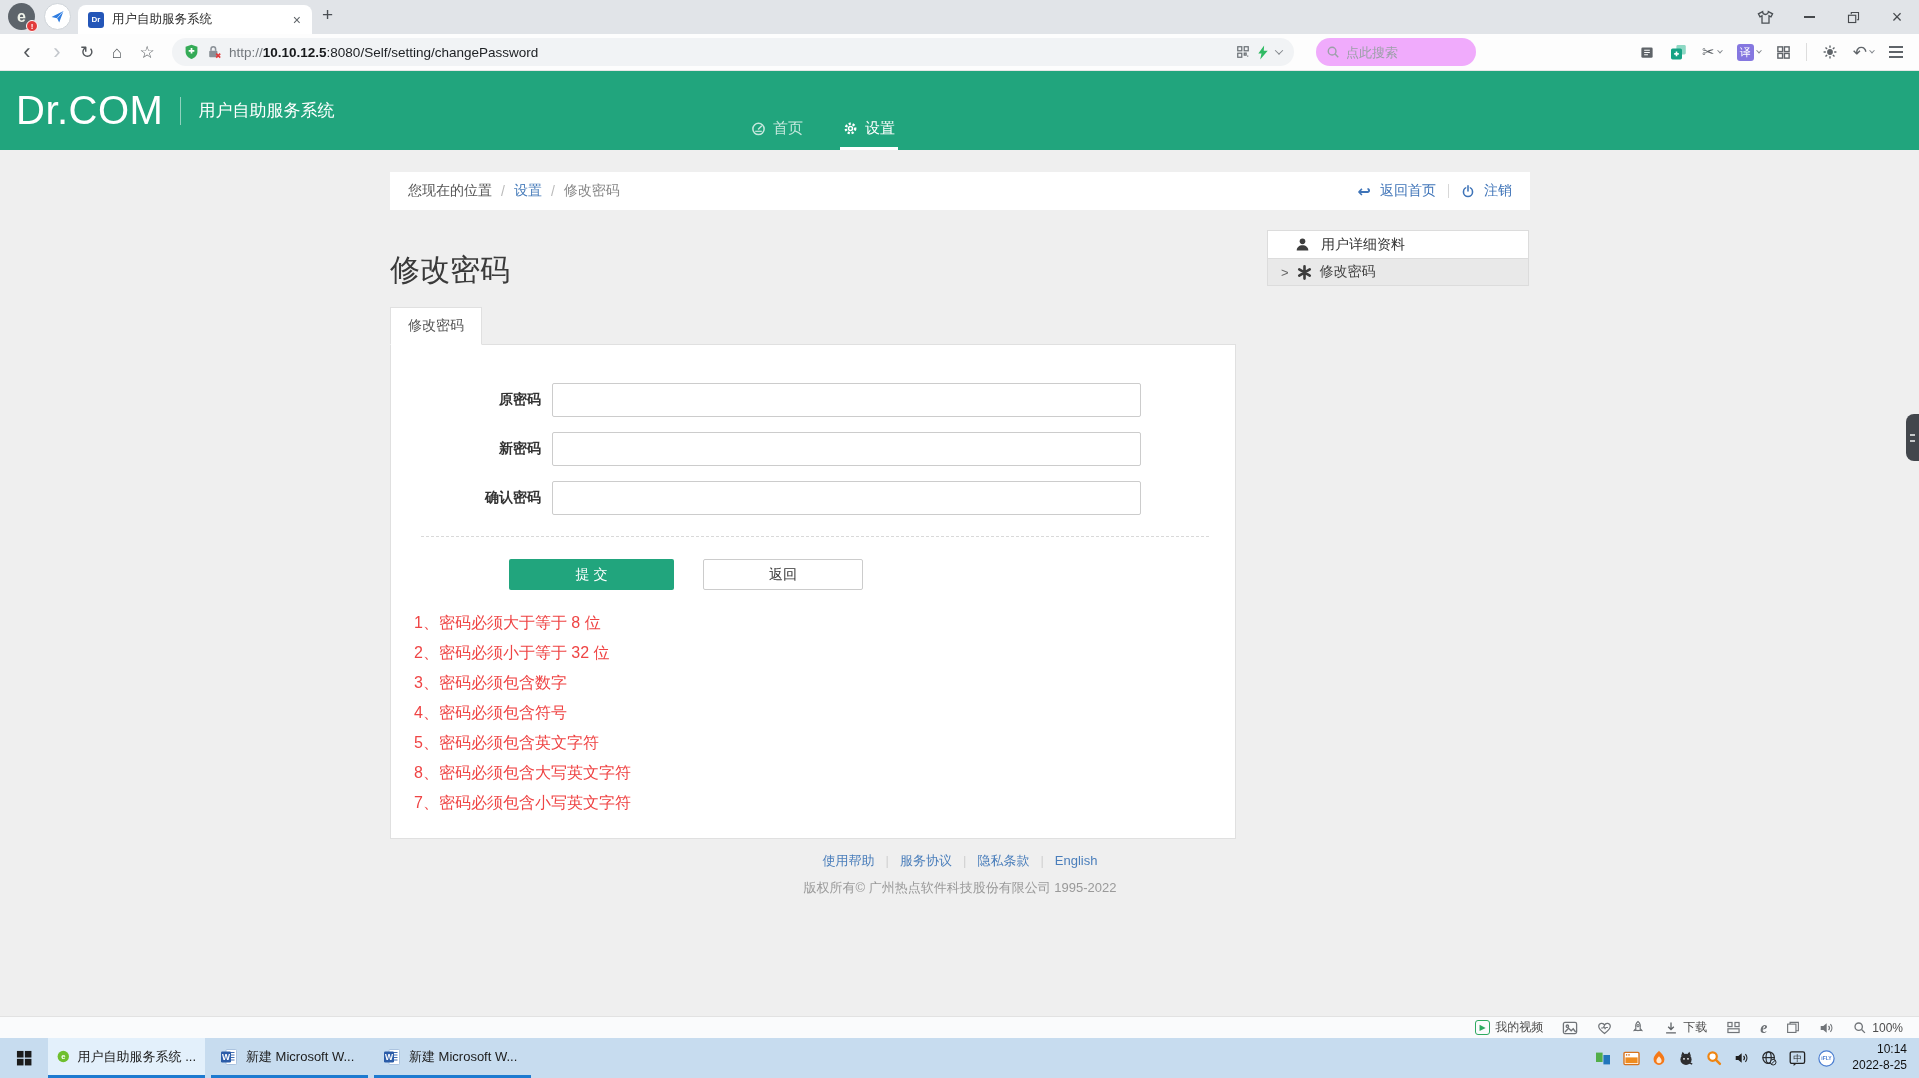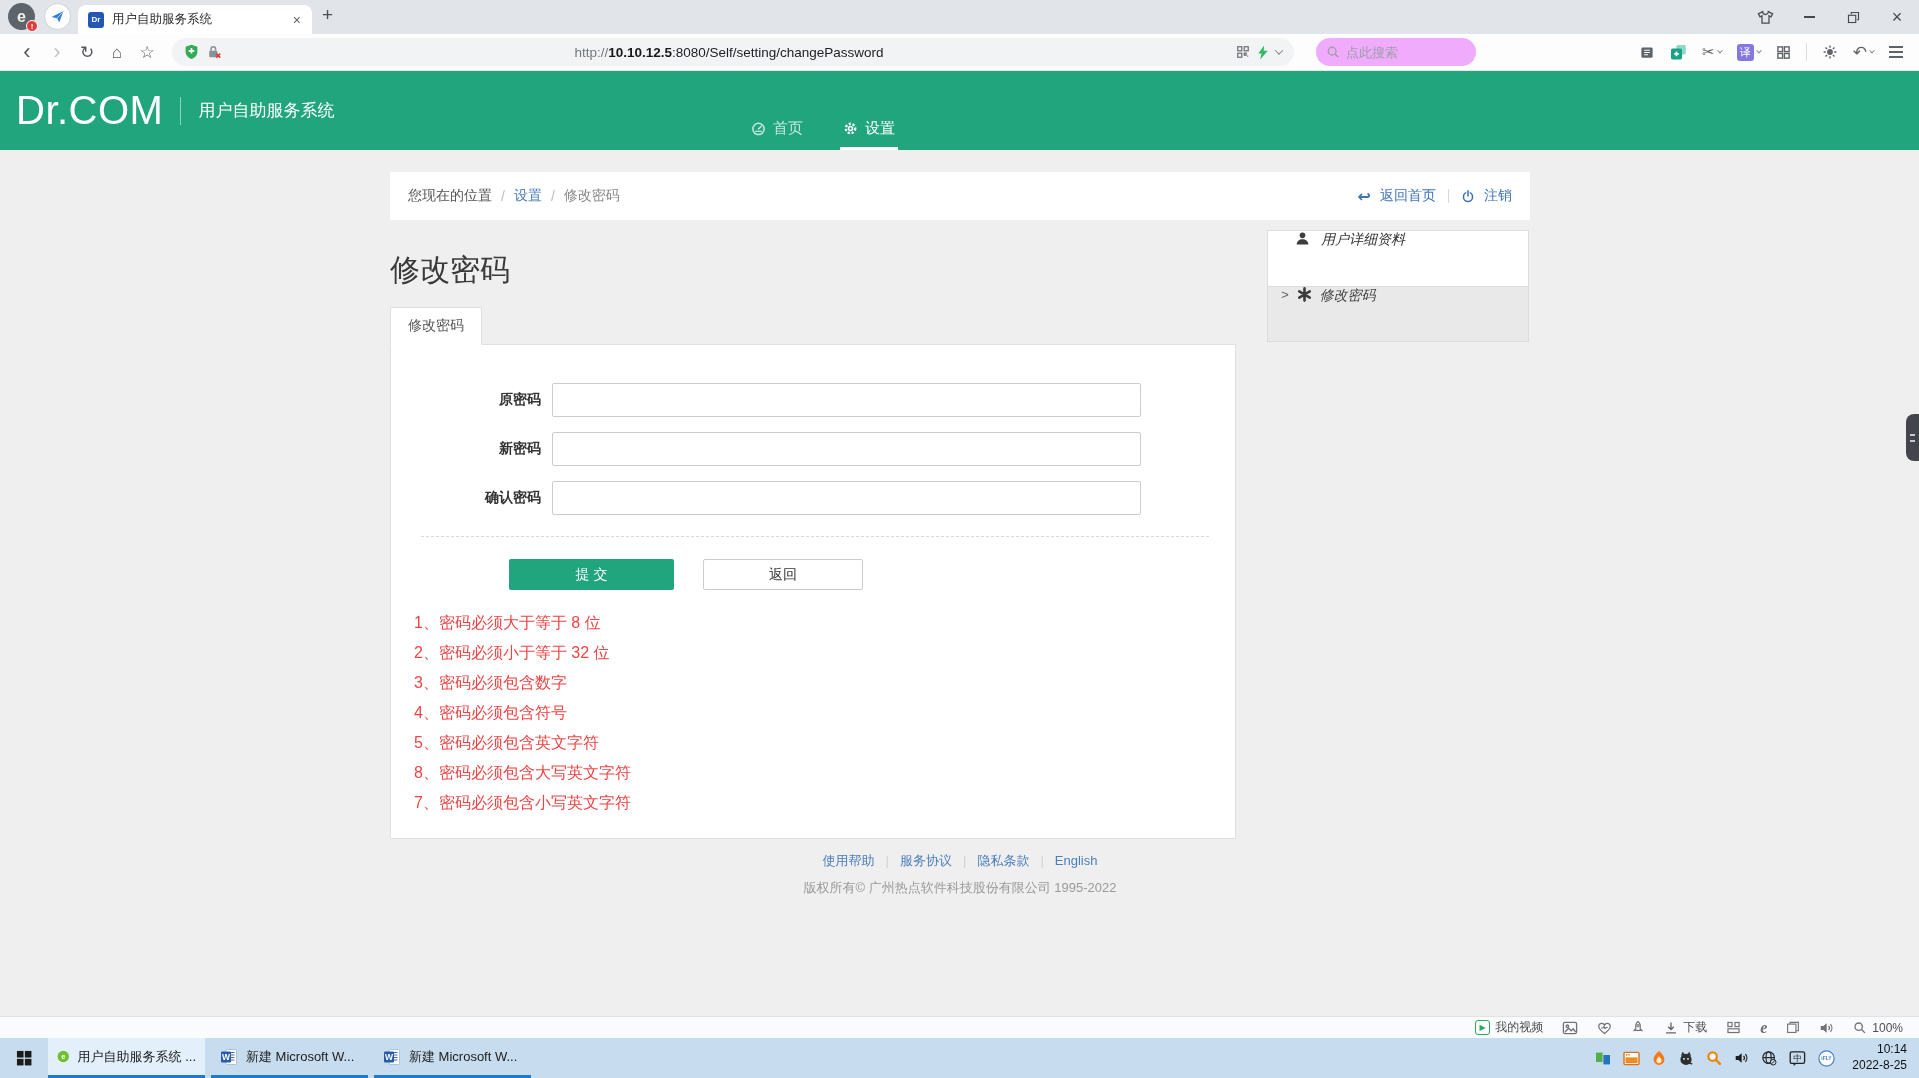--- a/index.html
+++ b/index.html
@@ -29,21 +29,21 @@
   .close-ic { font-size:18px; }
 
   
   .toolbar { position:absolute; top:34px; left:0; right:0; height:37px; background:#fdfdfd;
              border-bottom:1px solid #e6e6e6; display:flex; align-items:center; padding:0 16px 0 12px; }
   .nav-ic { width:30px; text-align:center; font-size:22px; color:#54585c; line-height:1; }
   .nav-ic.small { font-size:17px; }
   .nav-ic.disabled { color:#c3c7cc; }
   .addr { margin-left:10px; width:1122px; height:28px; background:#f1f3f5; border-radius:14px;
           display:flex; align-items:center; gap:7px; padding:0 12px; }
-  .addr .url { flex:1; font-size:13.5px; white-space:nowrap; overflow:hidden;text-align:center; }
+  .addr .url { flex:1; font-size:13.5px; white-space:nowrap; overflow:hidden; }
   .url .scheme { color:#73787d; }
   .url .host { color:#17191b; font-weight:bold; }
   .url .path { color:#202326; }
   .chev { display:inline-block; width:6px; height:6px; border-right:1.6px solid #82878c;
           border-bottom:1.6px solid #82878c; transform:rotate(45deg) translate(-1px,-1px); }
   .search { margin-left:22px; width:160px; height:28px; background:#f0abfc; border-radius:14px;
             display:flex; align-items:center; gap:6px; padding:0 10px; }
   .search input { border:none; outline:none; background:transparent; width:110px; font-size:13px; color:#444;
             font-family:"Liberation Sans","DejaVu Sans",sans-serif; }
   .search input::placeholder { color:#9aa0a6; }
@@ -61,21 +61,21 @@
   .brand .logo { color:#fff; font-size:40px; letter-spacing:.5px; }
   .brand .bdiv { width:1px; height:28px; background:rgba(255,255,255,.5); margin:0 17px; }
   .brand .sub { color:#fff; font-size:17px; }
   .site-nav { position:absolute; left:748px; bottom:0; display:flex; gap:34px; }
   .snav-item { display:flex; align-items:center; gap:7px; padding:0 3px 9px; font-size:15px; color:#fff;
                border-bottom:3px solid transparent; }
   .snav-item.dim { color:rgba(255,255,255,.75); }
   .snav-item.active { border-bottom-color:#fff; }
 
   
-  .crumbbar { position:absolute; top:172px; left:390px; width:1140px; height:48px; background:#fff;
+  .crumbbar { position:absolute; top:172px; left:390px; width:1140px; height:38px; background:#fff;
               display:flex; align-items:center; gap:9px; padding:0 18px; font-size:14px; }
   .crumbbar .pre { color:#555; }
   .crumbbar .slash { color:#bbb; }
   .crumbbar a { text-decoration:none; }
   .blue { color:#4a7ebb; }
   .crumbbar .cur { color:#888; }
   .crumb-right { margin-left:auto; display:flex; align-items:center; gap:9px; font-size:14px; }
   .crumb-right .arr { color:#3f74b8; font-size:16px; font-weight:bold; }
   .cdiv { width:1px; height:14px; background:#d8d8d8; margin:0 3px; }
 
@@ -96,21 +96,21 @@
   .btn-submit { width:165px; height:31px; background:#21a57d; color:#fff; border:none; font-size:14px;
                 border-radius:2px; cursor:pointer; font-family:inherit; }
   .btn-back { width:160px; height:31px; background:#fff; border:1px solid #ccc; color:#333; font-size:14px;
                 border-radius:2px; cursor:pointer; font-family:inherit; }
   .rules { margin:18px 0 0 23px; list-style:none; color:#ef4444; font-size:16px; }
   .rules li { line-height:30px; }
 
   
   .side-col { position:absolute; left:1267px; top:230px; width:262px; }
   .sbox { border:1px solid #dcdcdc; background:#fff; }
-  .srow { height:55px; display:flex; gap:11px; padding-left:27px; font-size:14px; color:#333;font-style:italic; }
+  .srow { height:27px; display:flex; align-items:center; gap:11px; padding-left:27px; font-size:14px; color:#333; }
   .srow.active { background:#e9e9e9; border-top:1px solid #dcdcdc; padding-left:13px; gap:8px; color:#444; }
   .srow .sarr { color:#666; font-size:13px; }
 
   
   .footer { position:absolute; left:390px; width:1140px; top:852px; text-align:center; font-size:13px; }
   .flinks a { color:#4a7ebb; text-decoration:none; }
   .fsep { color:#d0d0d0; margin:0 11px; }
   .fcopy { margin-top:9px; color:#9a9a9a; }
 
   

